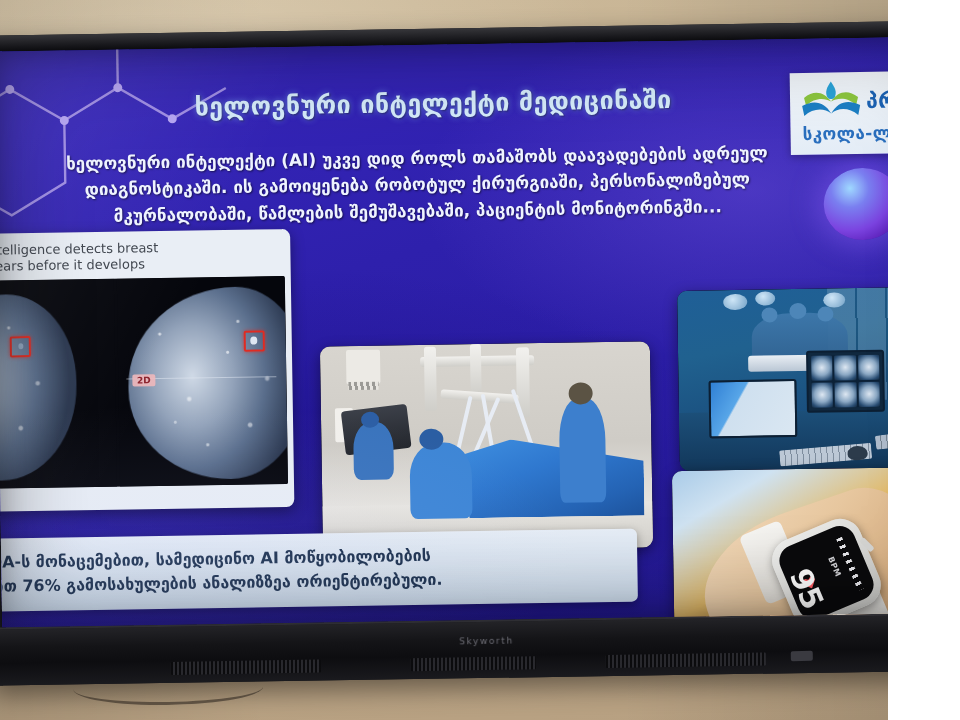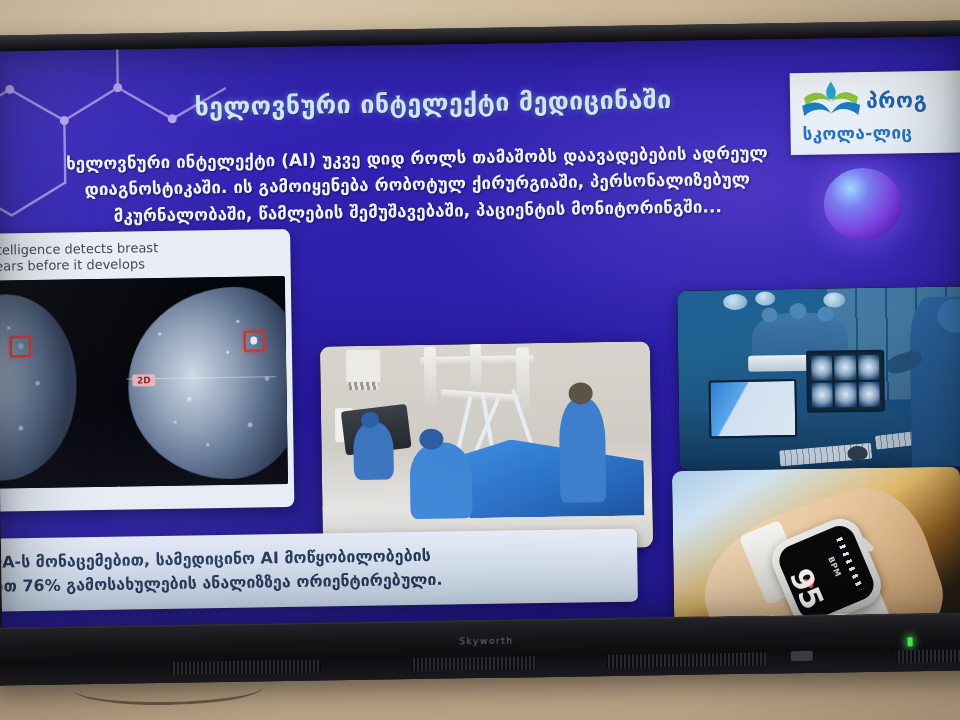--- a/index.html
+++ b/index.html
@@ -6,21 +6,21 @@
 
   html, body {
     width: 960px; height: 720px;
     overflow: hidden;
     font-family: "DejaVu Sans", "Liberation Sans", sans-serif;
   }
 
   
   .scene {
     position: relative;
-    width: 960px; height: 720px;
+    width: 888px; height: 720px;
     background: linear-gradient(175deg, #cbb898 0%, #c4b091 35%, #bfa98a 60%, #b7a081 100%);
     overflow: hidden;
   }
   .wall-shade {
     position: absolute; inset: 0;
     background:
       radial-gradient(ellipse 70% 50% at 20% 10%, rgba(255,250,235,.30), rgba(0,0,0,0) 70%),
       linear-gradient(90deg, rgba(0,0,0,.10), rgba(0,0,0,0) 30%, rgba(0,0,0,0) 70%, rgba(0,0,0,.12));
     pointer-events: none;
   }

